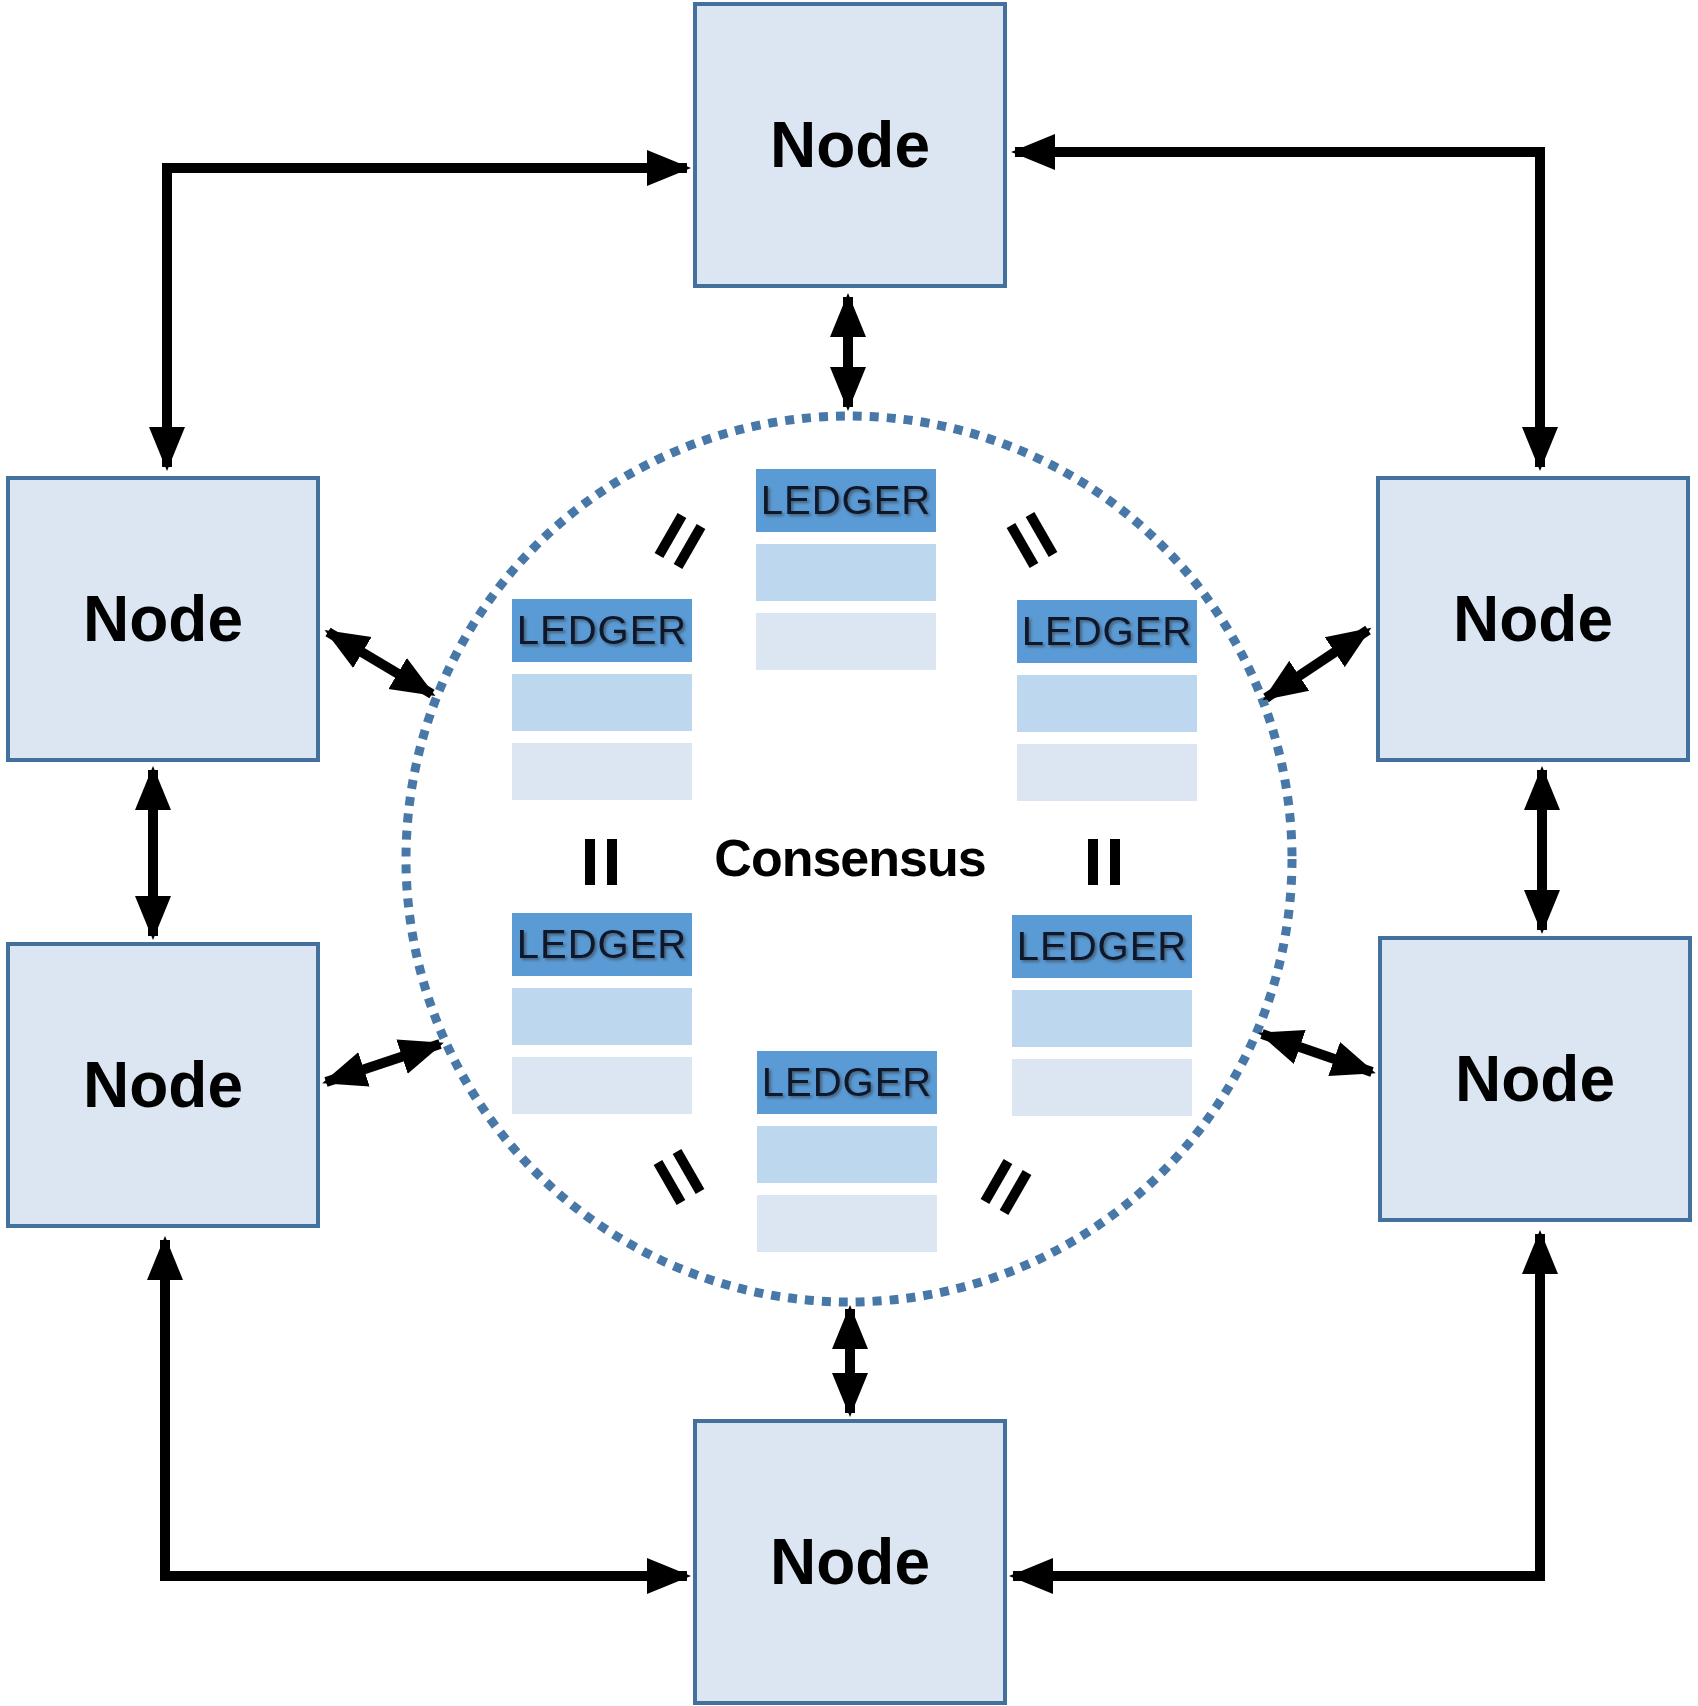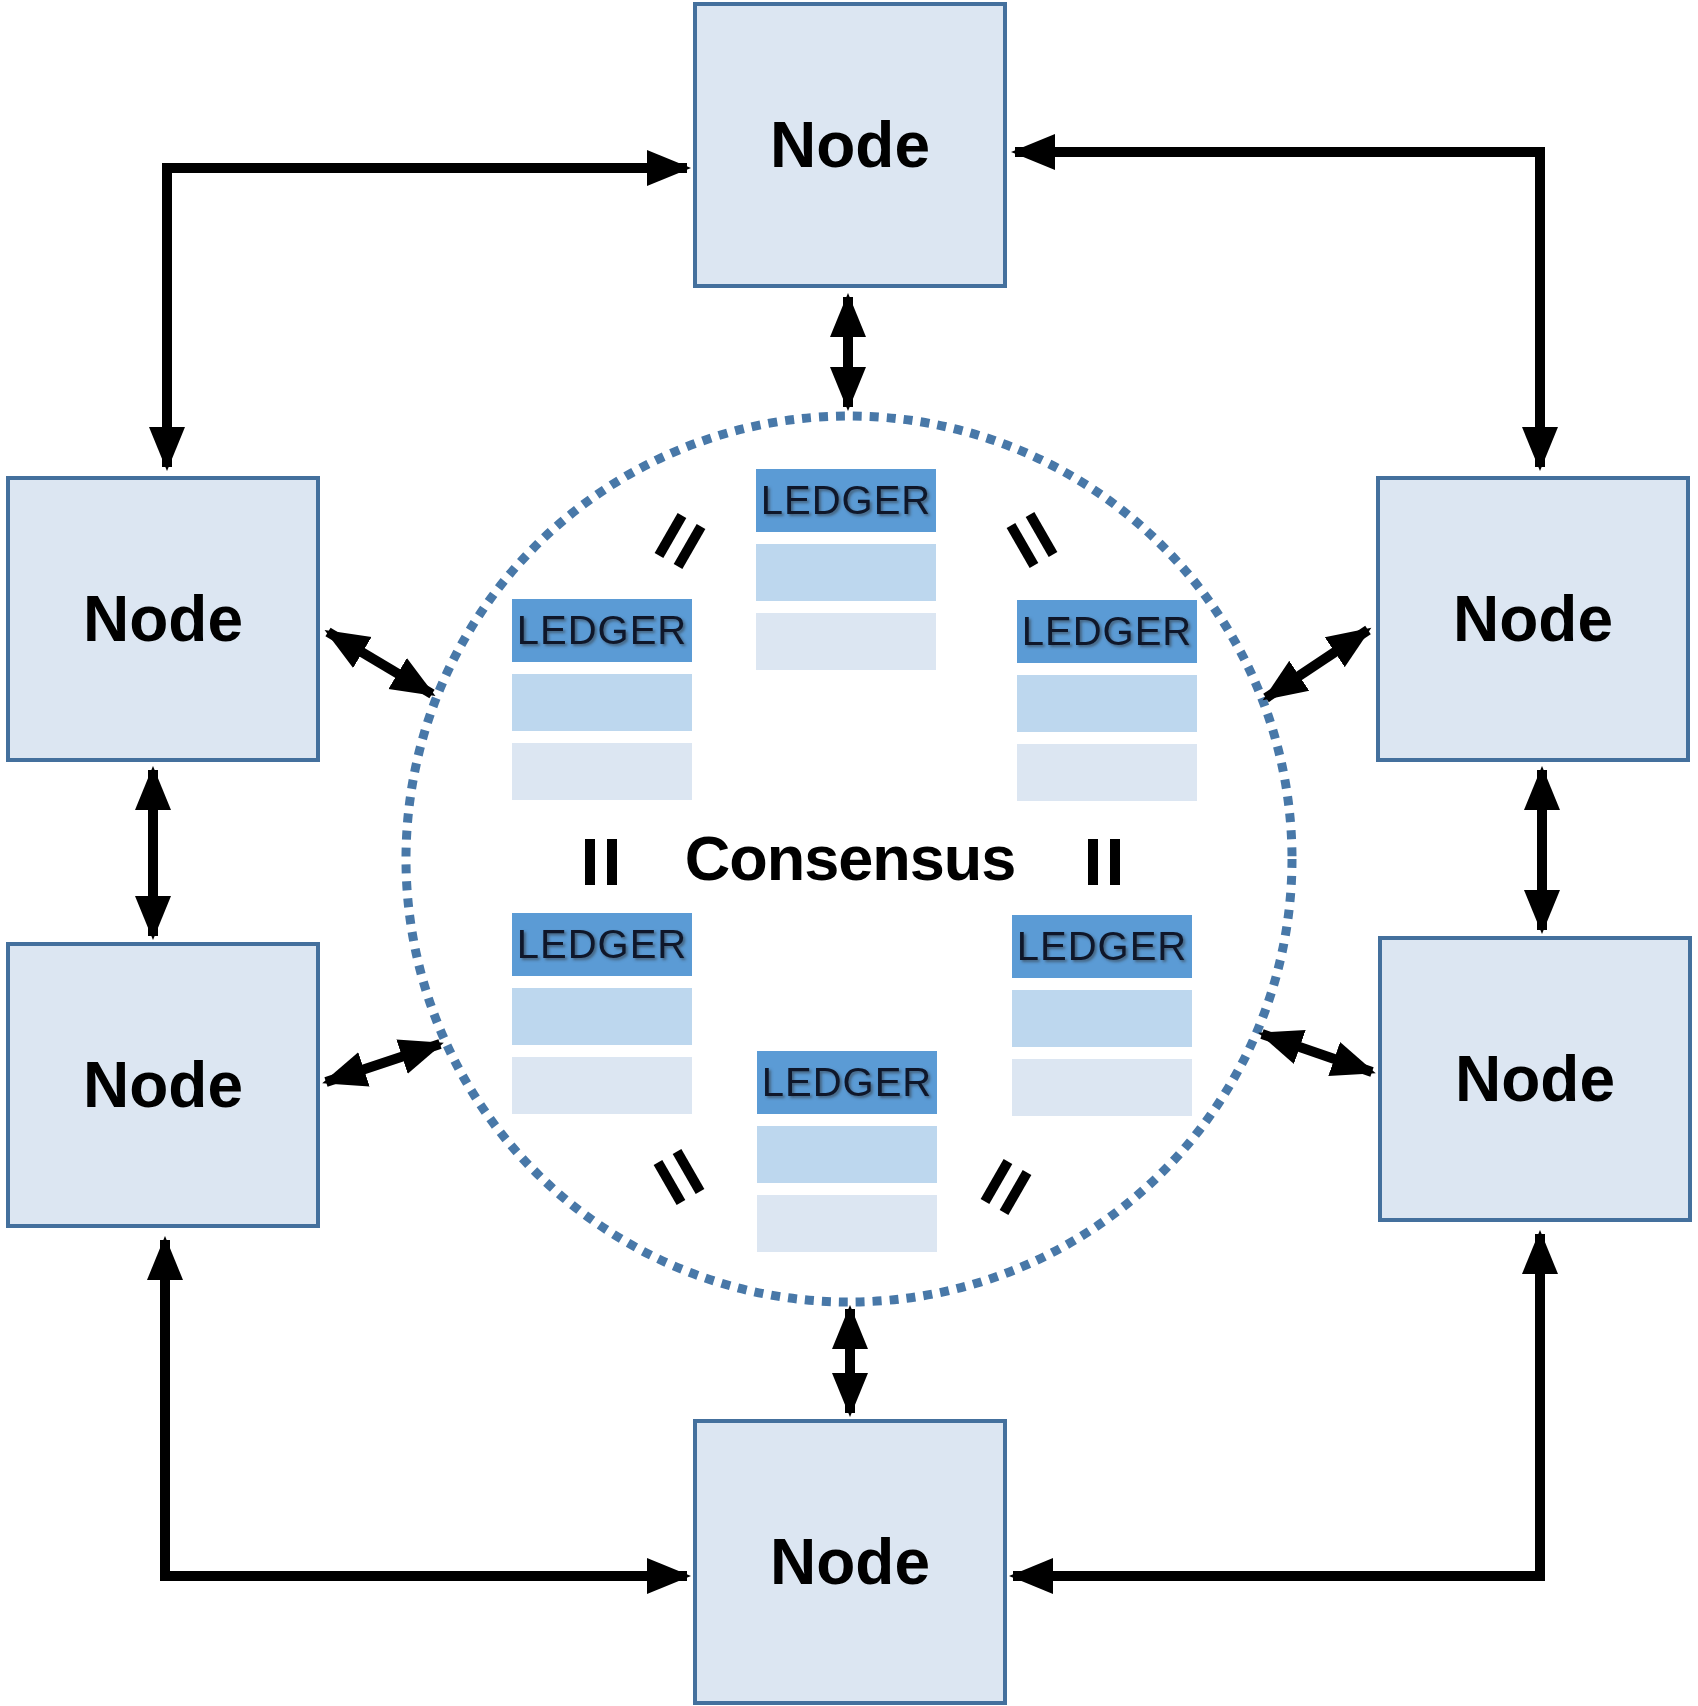--- a/index.html
+++ b/index.html
@@ -56,21 +56,21 @@
   .eq-tr { left:1009px; top:524px;  transform:rotate(60deg);  }
   .eq-ml { left:578px;  top:846px;  transform:rotate(90deg);  }
   .eq-mr { left:1081px; top:846px;  transform:rotate(90deg);  }
   .eq-bl { left:656px;  top:1161px; transform:rotate(60deg);  }
   .eq-br { left:983px;  top:1171px; transform:rotate(-60deg); }
 
   .consensus-label {
     position:absolute;
     left:600px; top:812px; width:500px;
     text-align:center;
-    font-size:63px; font-weight:bold; color:#000000;
+    font-size:52px; font-weight:bold; color:#000000;
     line-height:92px;
     letter-spacing:-1px;
   }
 </style>
 </head>
 <body>
 
 <div id="stage">
 
   <svg id="connector-layer" viewBox="0 0 1698 1706">

